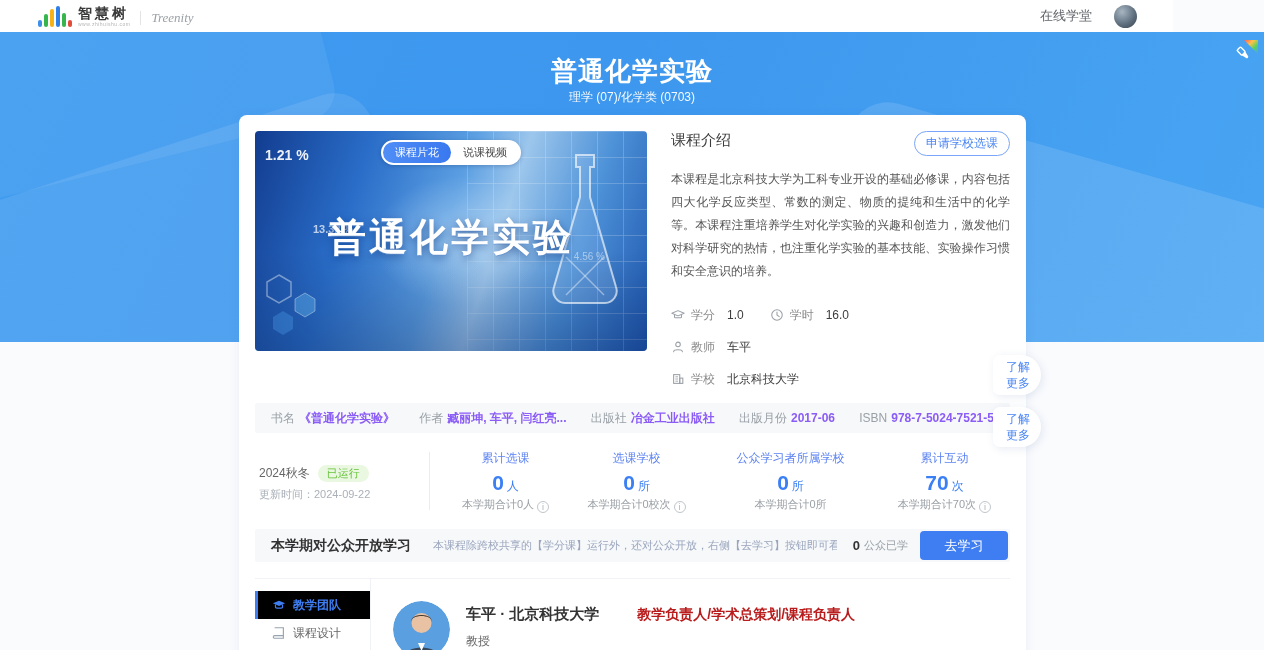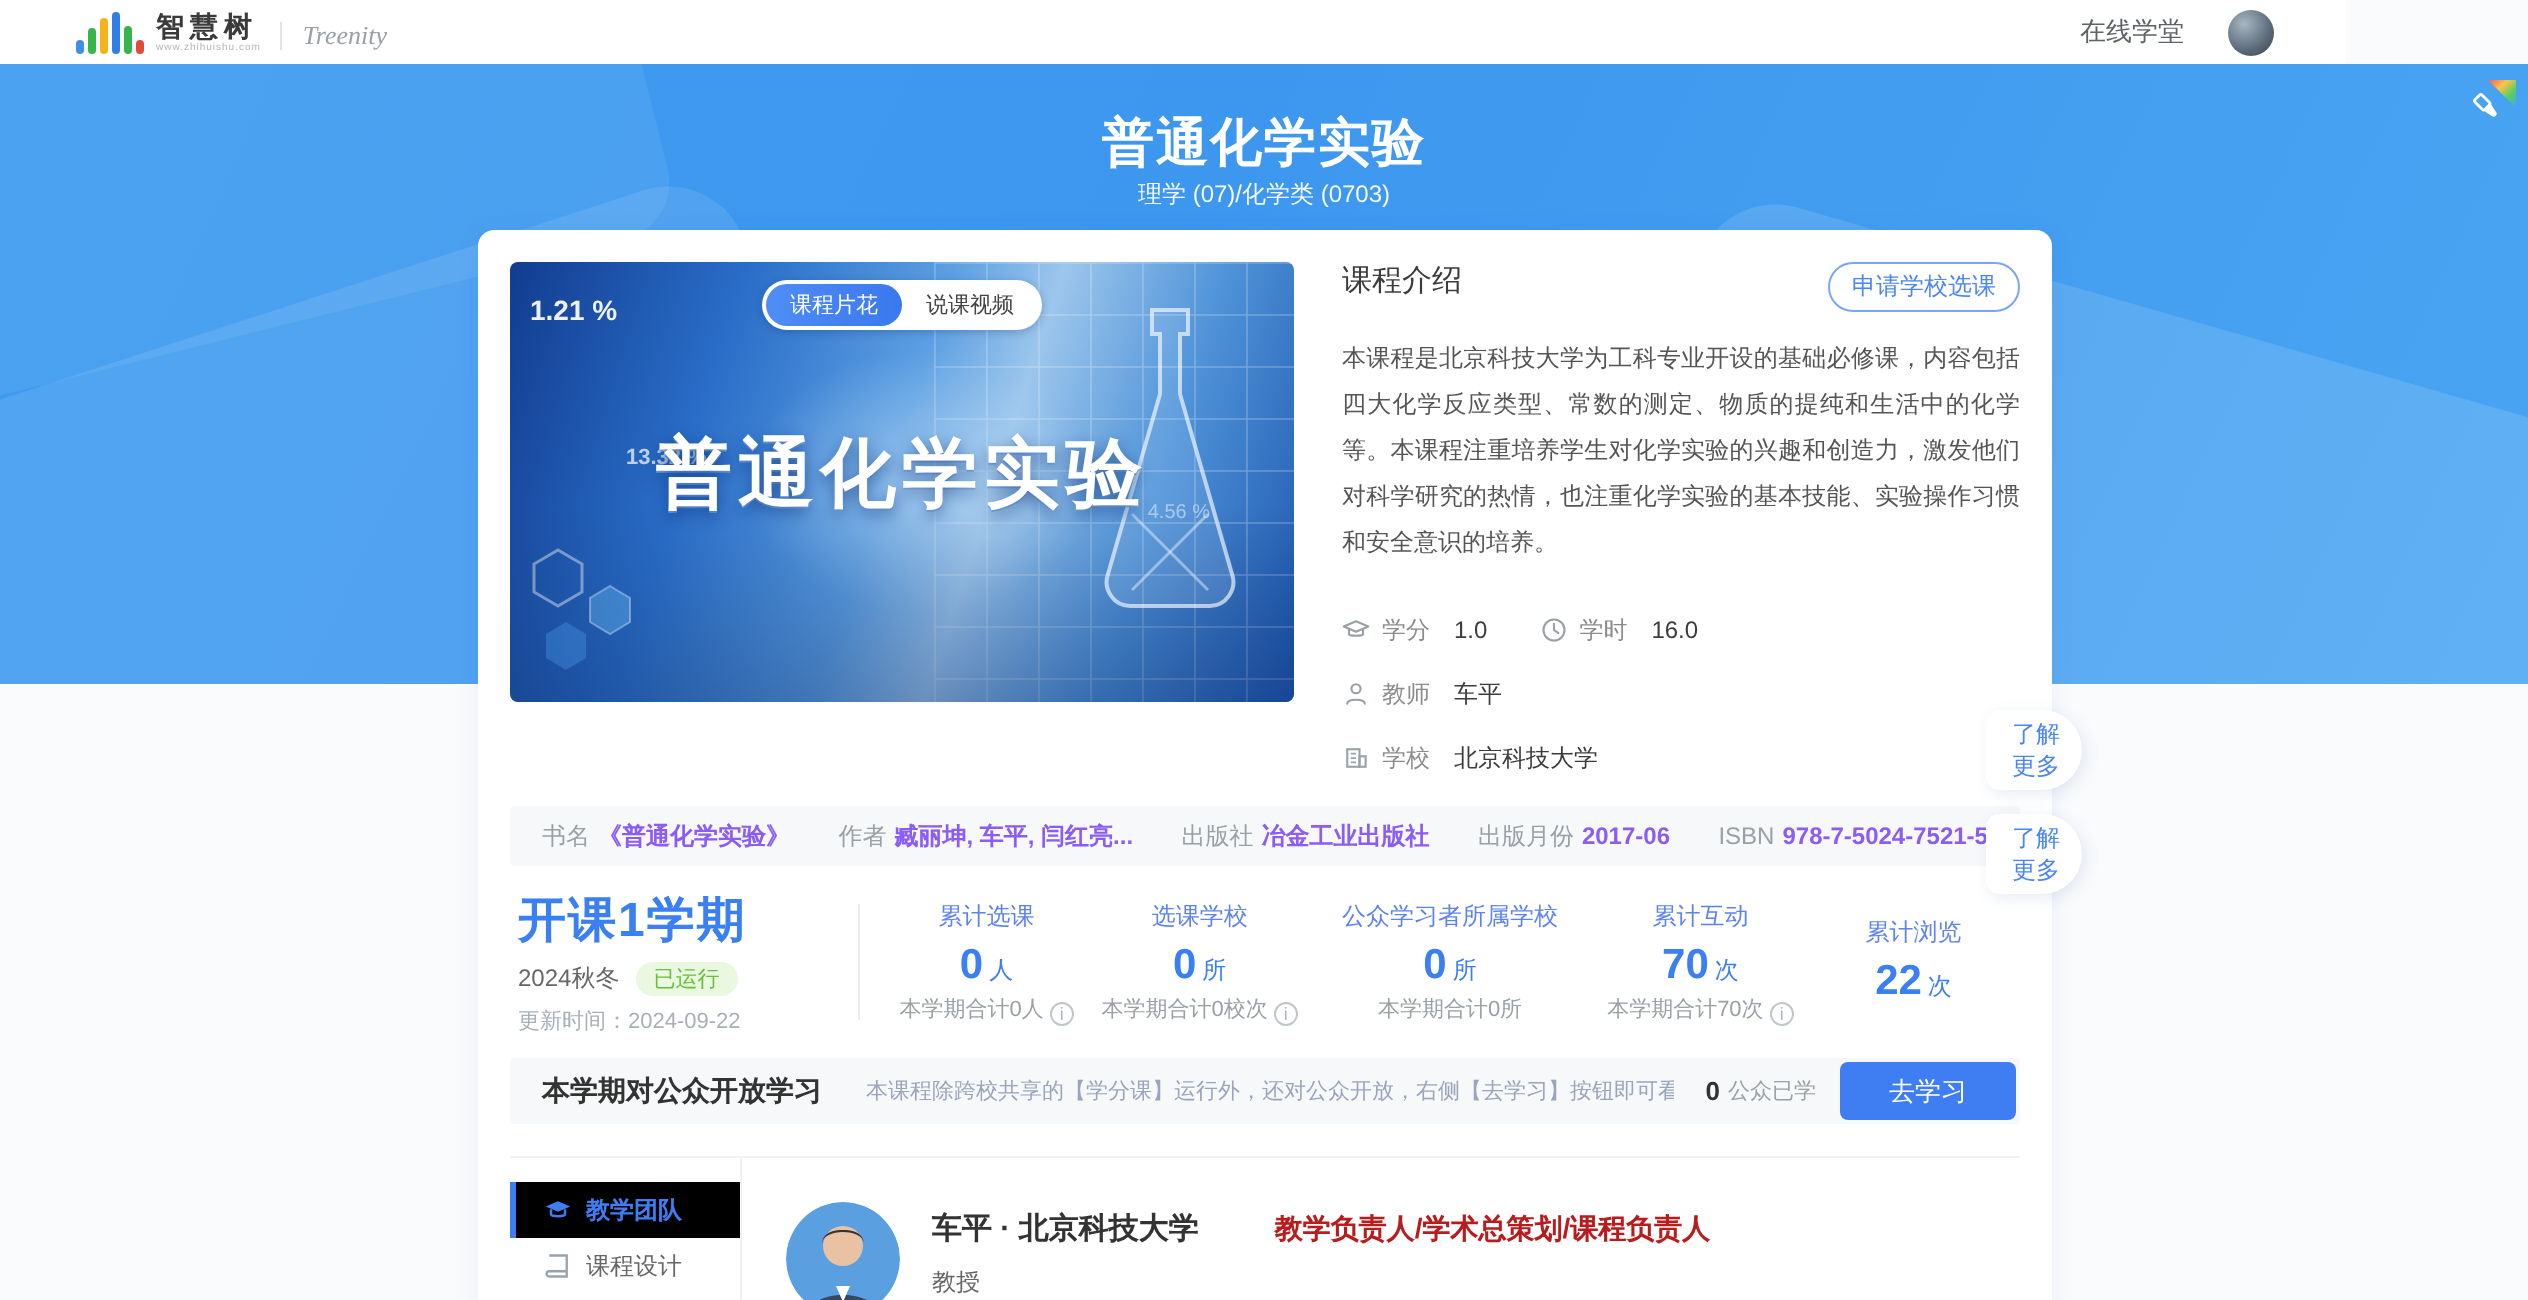--- a/index.html
+++ b/index.html
@@ -278,21 +278,20 @@
   <div class="book-bar">
     <span class="book-field"><span class="book-label">书名</span><span class="book-value">《普通化学实验》</span></span>
     <span class="book-field"><span class="book-label">作者</span><span class="book-value">臧丽坤, 车平, 闫红亮...</span></span>
     <span class="book-field"><span class="book-label">出版社</span><span class="book-value">冶金工业出版社</span></span>
     <span class="book-field"><span class="book-label">出版月份</span><span class="book-value">2017-06</span></span>
     <span class="book-field"><span class="book-label">ISBN</span><span class="book-value">978-7-5024-7521-5</span></span>
   </div>
 
   <div class="stats">
     <div class="stats-left">
-      <div class="stats-sem">开课1学期</div>
       <div class="stats-term-row">
         <span class="stats-term">2024秋冬</span>
         <span class="run-badge">已运行</span>
       </div>
       <div class="stats-updated">更新时间：2024-09-22</div>
     </div>
     <div class="stats-divider"></div>
 
     <div class="stat-col">
       <div class="stat-label">累计选课</div>
@@ -306,25 +305,20 @@
     </div>
     <div class="stat-col wide">
       <div class="stat-label">公众学习者所属学校</div>
       <div class="stat-value"><span class="stat-num">0</span><span class="stat-unit">所</span></div>
       <div class="stat-sub"><span>本学期合计0所</span></div>
     </div>
     <div class="stat-col">
       <div class="stat-label">累计互动</div>
       <div class="stat-value"><span class="stat-num">70</span><span class="stat-unit">次</span></div>
       <div class="stat-sub"><span>本学期合计70次</span><span class="info-i"></span></div>
-    </div>
-    <div class="stat-col">
-      <div class="stat-label">累计浏览</div>
-      <div class="stat-value"><span class="stat-num">22</span><span class="stat-unit">次</span></div>
-      <div class="stat-sub"><span></span></div>
     </div>
   </div>
 
   <div class="public-bar">
     <span class="public-title">本学期对公众开放学习</span>
     <span class="public-note">本课程除跨校共享的【学分课】运行外，还对公众开放，右侧【去学习】按钮即可看全部视频，同学们别选错喽~</span>
     <span class="public-count">0</span>
     <span class="public-count-label">公众已学</span>
     <button class="go-learn-btn">去学习</button>
   </div>

